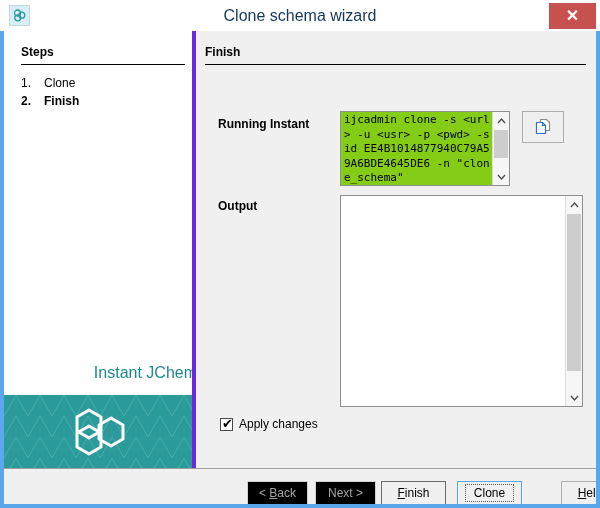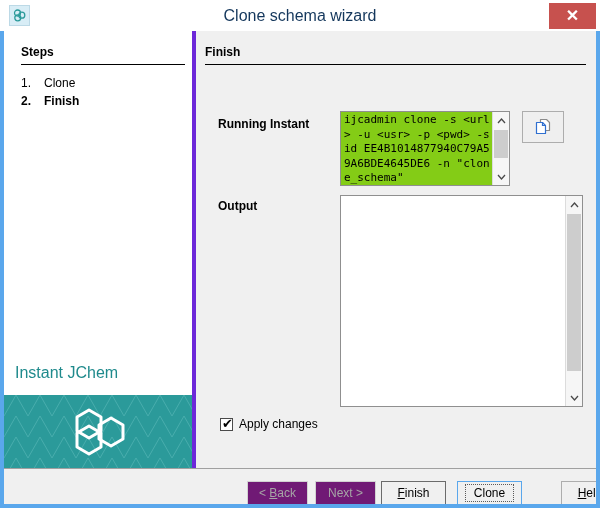--- a/index.html
+++ b/index.html
@@ -115,23 +115,23 @@
     font-size: 12px;
     color: #000000;
     line-height: 17px;
     margin-bottom: 1px;
   }
   .step-row .num { width: 23px; }
   .step-row.current { font-weight: bold; }
 
   .brand-text {
     position: absolute;
-    left: 11px; top: 333px;
+    left: 2px; top: 333px;
     width: 191px;
-    text-align: left;
+    text-align: right;
     font-size: 16px;
     color: #1f8a8c;
   }
   .brand-panel {
     position: absolute;
     left: 0; top: 364px;
     width: 191px;
     height: 73px;
     background: #2b9a9a;
     overflow: hidden;
@@ -314,21 +314,21 @@
     color: #000000;
     display: flex;
     align-items: center;
     justify-content: center;
     cursor: pointer;
     font-family: "Liberation Sans", sans-serif;
   }
   .btn.disabled {
     color: #a6a6a6;
     border-color: #d2d2d2;
-    background: #701a75;
+    background: #000000;
     cursor: default;
   }
   .btn.strong { border-color: #6b6b6b; }
   .btn.focused { border: 1px solid #5aa7ec; }
   .btn.focused .inner {
     border: 1px dotted #5a5a5a;
     padding: 1px 8px;
   }
   .btn u { text-decoration: underline; }
 

